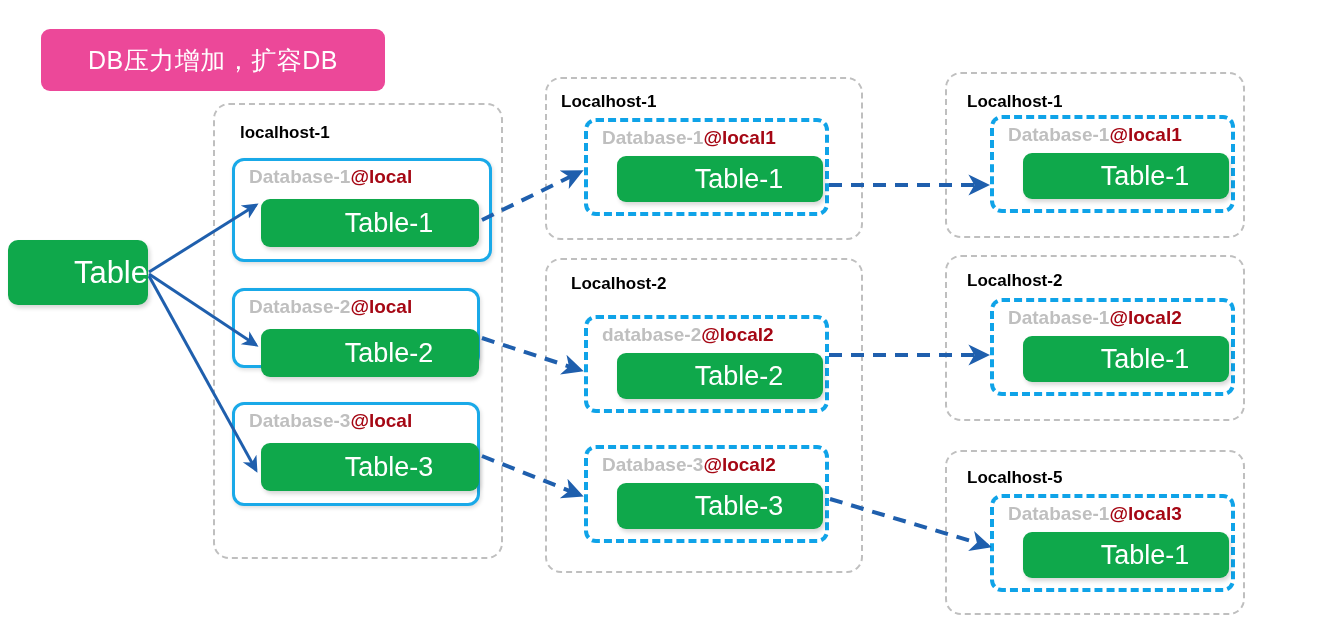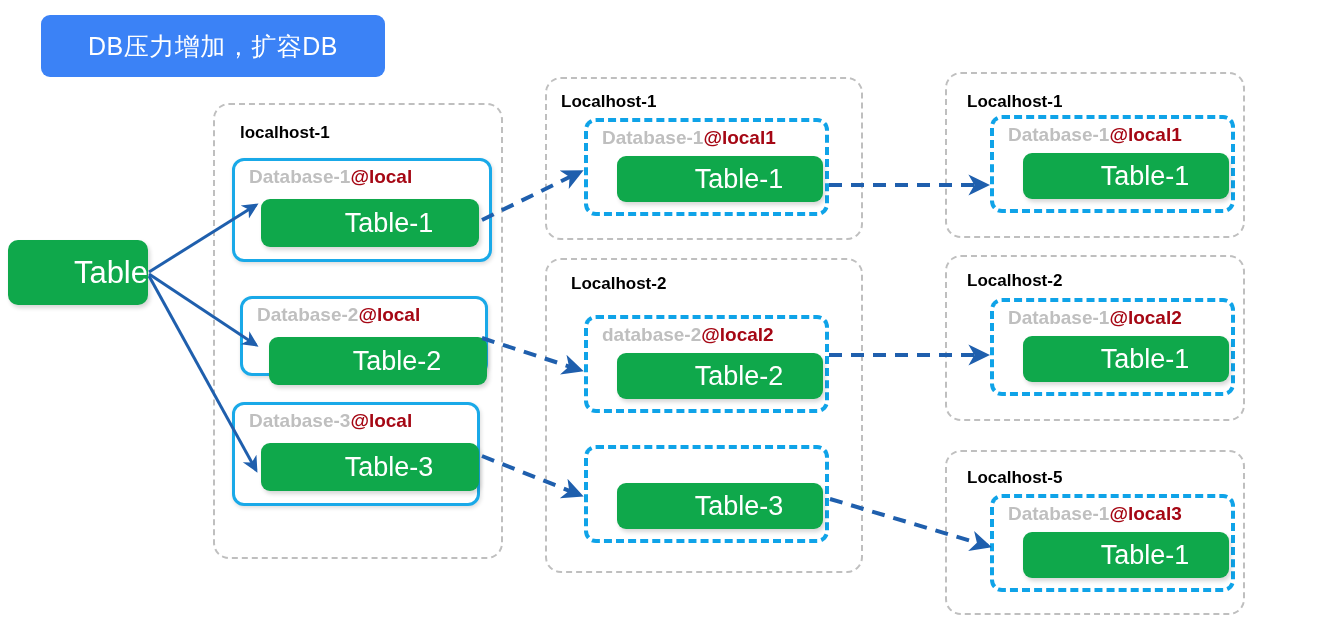--- a/index.html
+++ b/index.html
@@ -16,24 +16,24 @@
     width: 1328px;
     height: 641px;
     background: #ffffff;
     overflow: hidden;
   }
 
   
   .banner {
     position: absolute;
     left: 41px;
-    top: 15px;
+    top: 29px;
     width: 344px;
     height: 62px;
-    background: #3b82f6;
+    background: #ec4899;
     border-radius: 9px;
     display: flex;
     align-items: center;
     justify-content: center;
   }
   .banner-text {
     color: #ffffff;
     font-size: 25px;
     letter-spacing: 0.5px;
     white-space: nowrap;
@@ -144,21 +144,21 @@
 
   <div class="db-box solid" style="left:232px; top:158px; width:260px; height:104px;">
     <div class="db-title">
       <span class="dim">Database-1</span><span class="host">@local</span>
     </div>
     <div class="tbl-box" style="left:26px; top:38px; width:180px; height:48px;">
       <span class="tbl-label">Table-1</span>
     </div>
   </div>
 
-  <div class="db-box solid" style="left:232px; top:296px; width:248px; height:80px;margin-left:8px;">
+  <div class="db-box solid" style="left:232px; top:288px; width:248px; height:80px;">
     <div class="db-title">
       <span class="dim">Database-2</span><span class="host">@local</span>
     </div>
     <div class="tbl-box" style="left:26px; top:38px; width:180px; height:48px;">
       <span class="tbl-label">Table-2</span>
     </div>
   </div>
 
   <div class="db-box solid" style="left:232px; top:402px; width:248px; height:104px;">
     <div class="db-title">
@@ -189,20 +189,23 @@
   <div class="db-box dashed" style="left:584px; top:315px; width:245px; height:98px;">
     <div class="db-title">
       <span class="dim">database-2</span><span class="host">@local2</span>
     </div>
     <div class="tbl-box" style="left:29px; top:34px; width:168px; height:46px;">
       <span class="tbl-label">Table-2</span>
     </div>
   </div>
 
   <div class="db-box dashed" style="left:584px; top:445px; width:245px; height:98px;">
+    <div class="db-title">
+      <span class="dim">Database-3</span><span class="host">@local2</span>
+    </div>
     <div class="tbl-box" style="left:29px; top:34px; width:168px; height:46px;">
       <span class="tbl-label">Table-3</span>
     </div>
   </div>
 
   <div class="host-group" style="left:945px; top:72px; width:300px; height:166px;">
     <span class="host-label" style="left:20px; top:18px;">Localhost-1</span>
   </div>
 
   <div class="db-box dashed" style="left:990px; top:115px; width:245px; height:98px;">

